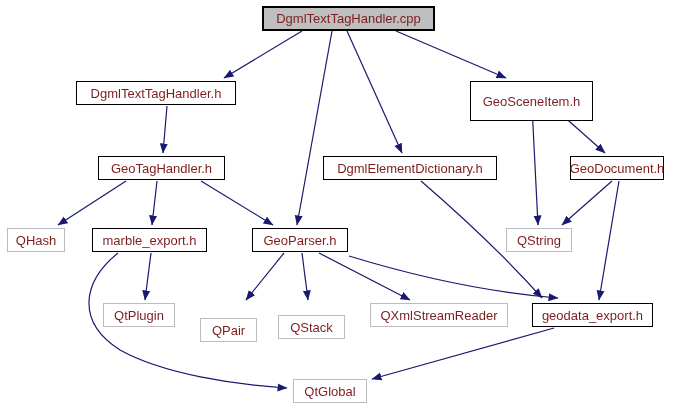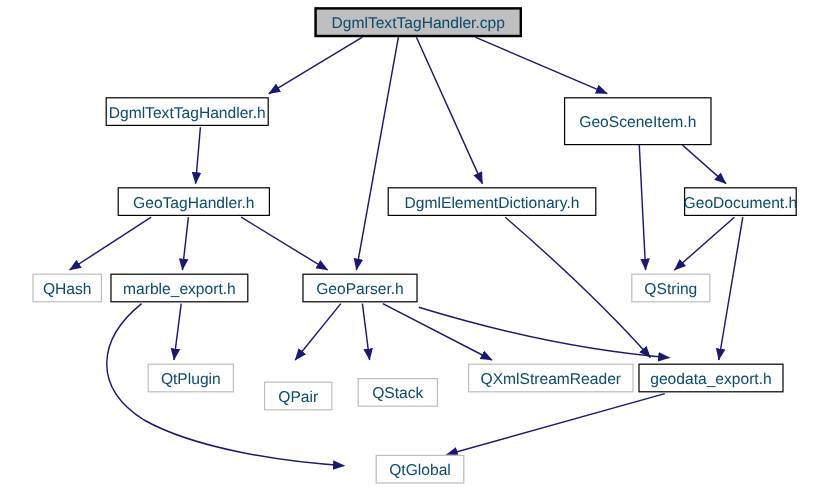--- a/index.html
+++ b/index.html
@@ -28,33 +28,32 @@
     stroke-width: 1.2;
   }
   .node {
     position: absolute;
     display: flex;
     align-items: center;
     justify-content: center;
     box-sizing: border-box;
     background: #ffffff;
     border: 1px solid #000000;
-    color: #0c4a6e;
+    color: #7f1d1d;
     font-size: 13px;
     line-height: 1;
     white-space: nowrap;
     text-align: center;
   }
   .node.main {
     background: #bfbfbf;
     border: 2px solid #000000;
   }
   .node.external {
     border: 1px solid #bdbdbd;
-    margin-left: 20px;
   }
 </style>
 </head>
 <body>
 
 <div class="graph-canvas">
 
   <svg class="edges-layer" width="693" height="411" viewBox="0 0 693 411" xmlns="http://www.w3.org/2000/svg">
     <defs>
       <marker id="arrow" markerUnits="userSpaceOnUse" markerWidth="11" markerHeight="9" refX="9.5" refY="4.5" orient="auto">
@@ -78,21 +77,21 @@
     <path class="edge" d="M302,253 L308,300" marker-end="url(#arrow)"></path>
     <path class="edge" d="M319,253 L410,300" marker-end="url(#arrow)"></path>
     <path class="edge" d="M349,256 Q460,290 558,298" marker-end="url(#arrow)"></path>
     <path class="edge" d="M151,253 L145,300" marker-end="url(#arrow)"></path>
     <path class="edge" d="M118,253 C82,282 76,322 120,350 C163,374 236,385 287,388" marker-end="url(#arrow)"></path>
     <path class="edge" d="M554,328 L372,379" marker-end="url(#arrow)"></path>
   </svg>
 
   <div class="node main" style="left:262px;top:6px;width:173px;height:25px">DgmlTextTagHandler.cpp</div>
 
-  <div class="node internal" style="left:88px;top:81px;width:136px;height:24px">DgmlTextTagHandler.h</div>
+  <div class="node internal" style="left:76px;top:81px;width:160px;height:24px">DgmlTextTagHandler.h</div>
 
   <div class="node internal" style="left:470px;top:81px;width:123px;height:40px">GeoSceneItem.h</div>
 
   <div class="node internal" style="left:98px;top:156px;width:127px;height:24px">GeoTagHandler.h</div>
 
   <div class="node internal" style="left:323px;top:156px;width:174px;height:24px">DgmlElementDictionary.h</div>
 
   <div class="node internal" style="left:570px;top:156px;width:94px;height:24px">GeoDocument.h</div>
 
   <div class="node external" style="left:7px;top:228px;width:58px;height:24px">QHash</div>

